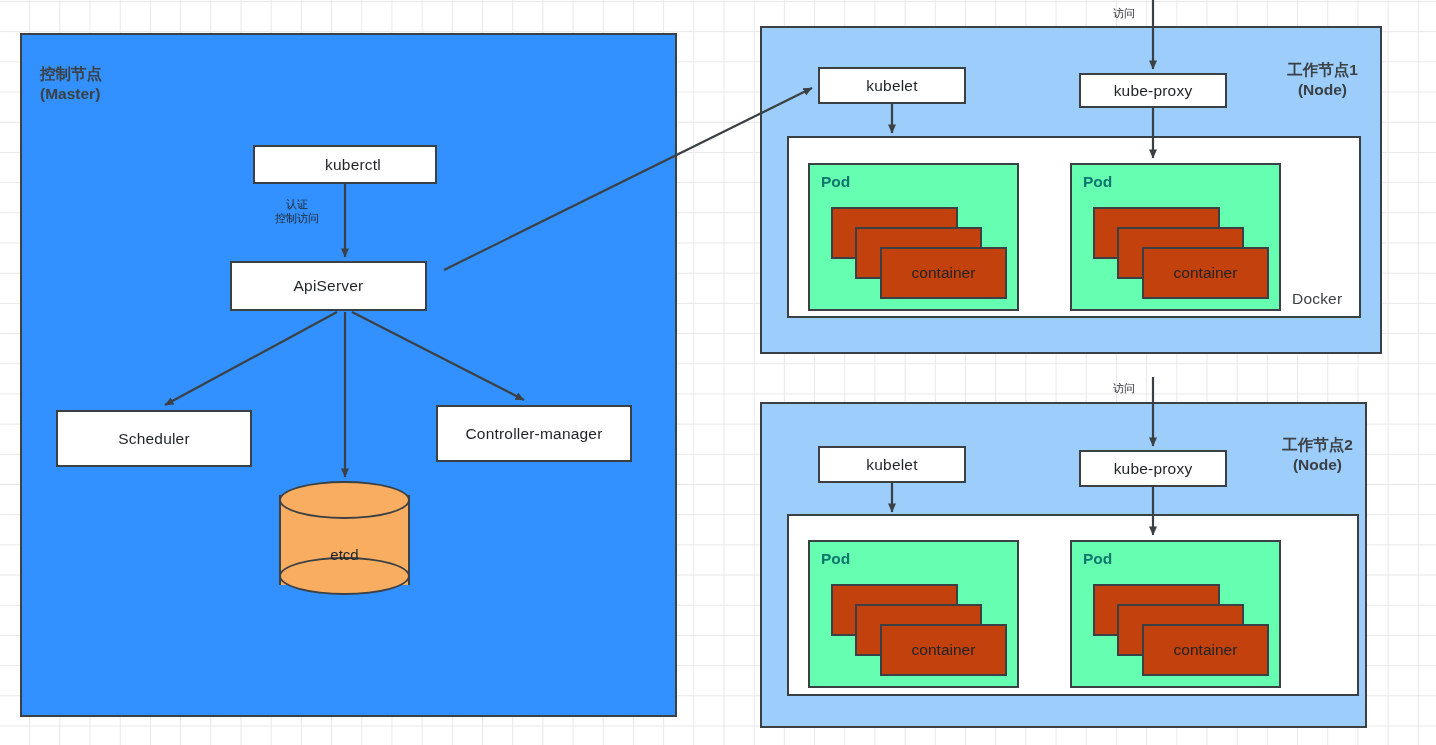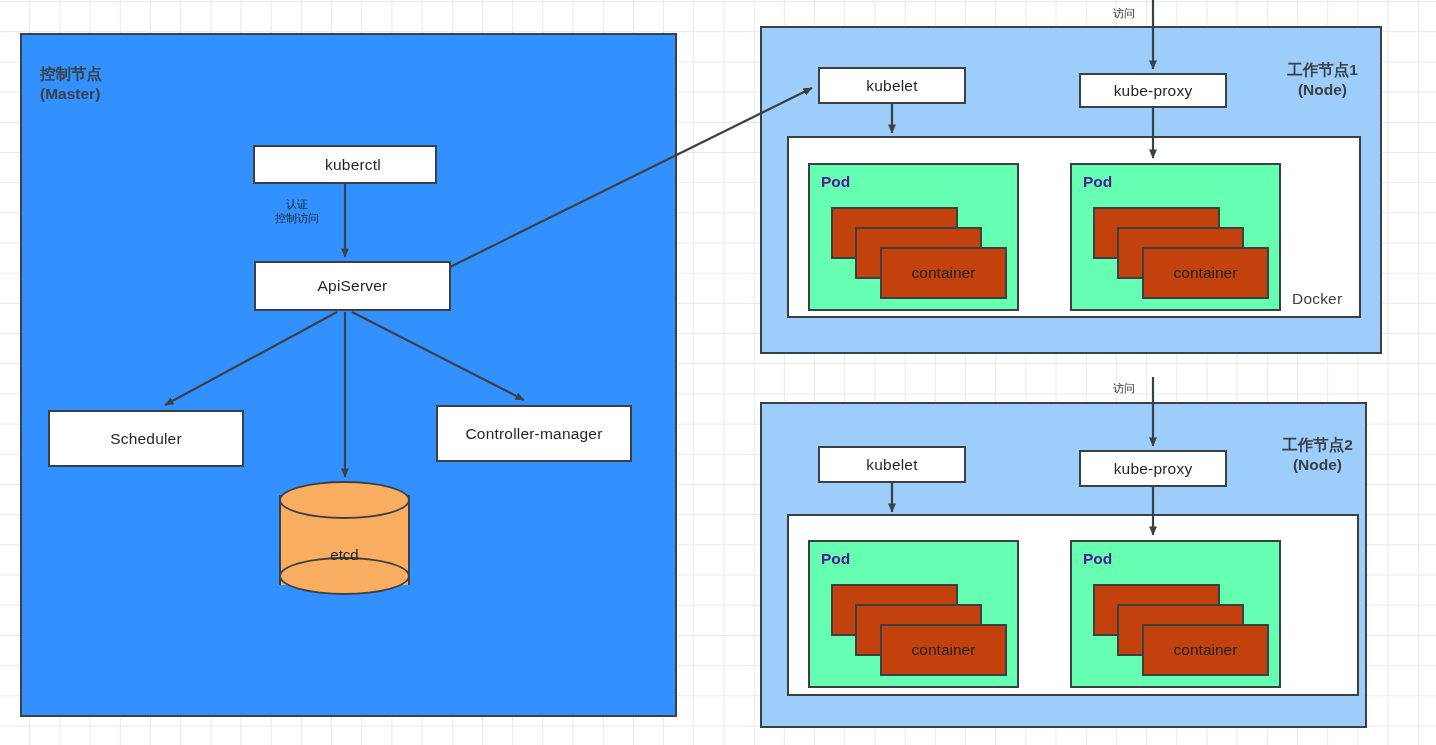--- a/index.html
+++ b/index.html
@@ -81,22 +81,22 @@
     color: #1f2326;
     font-size: 15.5px;
     font-weight: normal;
     display: flex;
     align-items: center;
     justify-content: center;
     text-align: center;
     letter-spacing: .2px;
   }
   .b-kuberctl   { left: 253px;  top: 145px; width: 184px; height: 39px; padding-left: 16px; }
-  .b-apiserver  { left: 254px;  top: 261px; width: 197px; height: 50px; }
-  .b-scheduler  { left: 48px;   top: 410px; width: 196px; height: 57px; }
+  .b-apiserver  { left: 230px;  top: 261px; width: 197px; height: 50px; }
+  .b-scheduler  { left: 56px;   top: 410px; width: 196px; height: 57px; }
   .b-ctrlmgr    { left: 436px;  top: 405px; width: 196px; height: 57px; }
   .b-kubelet1   { left: 818px;  top: 67px;  width: 148px; height: 37px; }
   .b-kubeproxy1 { left: 1079px; top: 73px;  width: 148px; height: 35px; }
   .b-kubelet2   { left: 818px;  top: 446px; width: 148px; height: 37px; }
   .b-kubeproxy2 { left: 1079px; top: 450px; width: 148px; height: 37px; }
 
   
   .cyl {
     position: absolute;
     left: 279px; top: 481px;
@@ -145,21 +145,21 @@
   
   .pod {
     position: absolute;
     box-sizing: border-box;
     border: 2px solid #3b4044;
     background: #66ffb2;
   }
   .pod-label {
     position: absolute;
     left: 11px; top: 8px;
-    color: #4c1d95;
+    color: #0f766e;
     font-size: 15.5px;
     font-weight: bold;
   }
   .ctr {
     position: absolute;
     box-sizing: border-box;
     border: 2px solid #3b4044;
     background: #c2410c;
     color: #1f2326;
     font-size: 15.5px;

